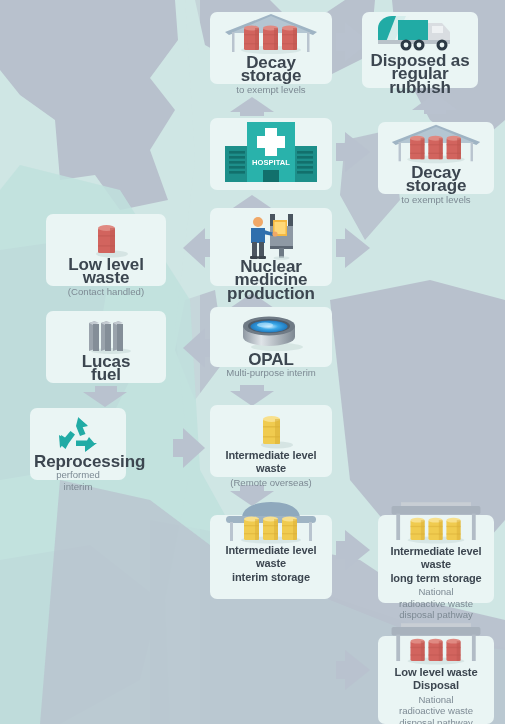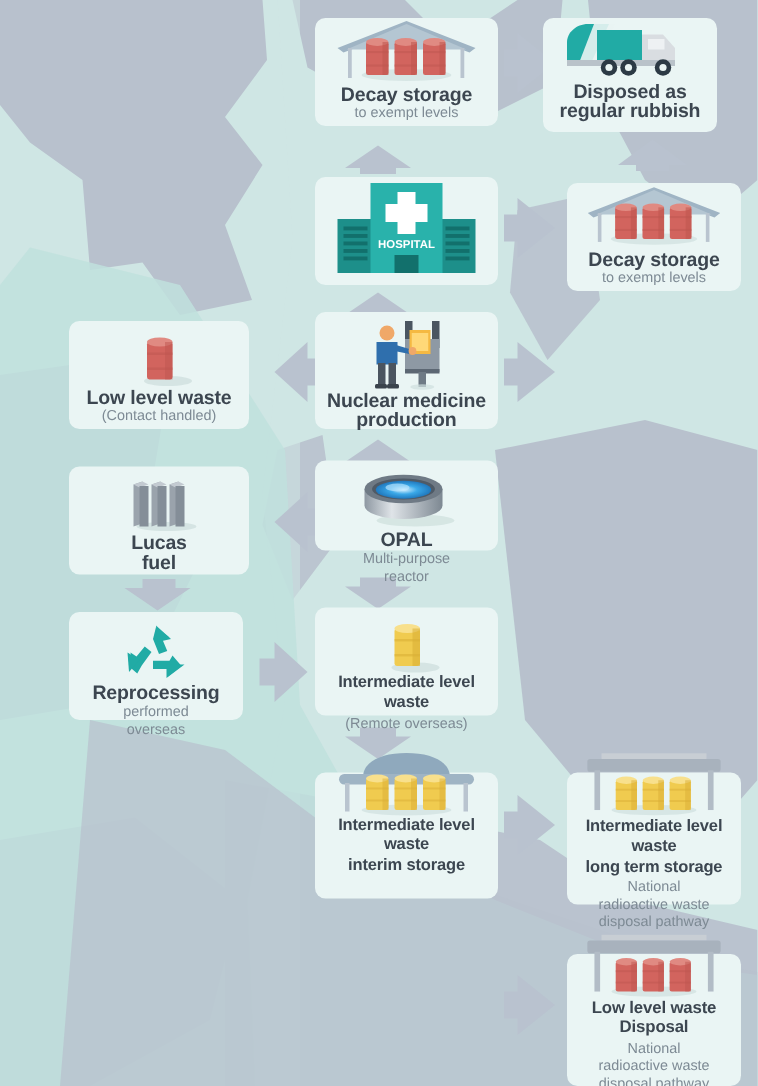--- a/index.html
+++ b/index.html
@@ -18,21 +18,21 @@
     position:absolute;
     background:#eaf5f4;
     border-radius:7px;
     box-sizing:border-box;
     text-align:center;
     padding:0;
   }
   .card-art{position:relative;width:100%;}
   .card-art svg{display:block;margin:0 auto;overflow:visible;}
   .ttl{
-    font-size:13px;font-weight:bold;color:#3c4650;
+    font-size:17px;font-weight:bold;color:#3c4650;
     line-height:13.4px;letter-spacing:-0.1px;
     padding:0 4px;
   }
   .sub{
     font-size:9.6px;color:#7d8a94;line-height:11.6px;
     padding:1px 16px 0;font-weight:normal;
   }
   .card.wide .ttl{font-size:11.2px;}
 </style>
 </head>
@@ -319,40 +319,40 @@
         </defs>
         <ellipse cx="46" cy="34" rx="26" ry="4" fill="#cfe0de" opacity="0.75"></ellipse>
         <path d="M12,13 L12,24 A26,9 0 0 0 64,24 L64,13 Z" fill="url(#drumside)"></path>
         <ellipse cx="38" cy="13" rx="26" ry="9.5" fill="#6f7a85"></ellipse>
         <ellipse cx="38" cy="13" rx="21" ry="7" fill="#4f5a66"></ellipse>
         <ellipse cx="38" cy="13.5" rx="18.5" ry="6" fill="url(#pool)"></ellipse>
         <ellipse cx="34" cy="12" rx="8" ry="2.6" fill="#bfe8ff" opacity="0.65"></ellipse>
       </svg>
     </div>
     <div class="ttl">OPAL</div>
-    <div class="sub">Multi-purpose reactor</div>
-  </div>
-
-  <div class="card" style="left:46px;top:408px;width:116px;height:72px;">
+    <div class="sub">Multi-purpose interim</div>
+  </div>
+
+  <div class="card" style="left:30px;top:408px;width:96px;height:72px;">
     <div class="card-art" style="padding-top:7px;">
       <svg width="46" height="40" viewBox="0 0 46 40">
         <g fill="#21aba5">
           <path d="M23,3 L32,10 L27.5,11.8 L30.5,19 L25,21 L21,11 Z"></path>
           <path d="M7,31 L6,20 L10,22.6 L15.5,16 L20,19.6 L13.5,28.6 L10.5,34 Z"></path>
           <path d="M40,29 L31,36 L31,31 L21,31 L21,25.5 L32,25.5 L34,22 Z"></path>
         </g>
         <g fill="#21aba5">
           <polygon points="23,2 33,11 24,13"></polygon>
           <polygon points="5,33 4,20 12,25"></polygon>
           <polygon points="42,28 30,37 30,28"></polygon>
         </g>
       </svg>
     </div>
     <div class="ttl">Reprocessing</div>
-    <div class="sub">performed overseas</div>
+    <div class="sub">performed interim</div>
   </div>
 
   <div class="card wide" style="left:210px;top:405px;width:122px;height:72px;">
     <div class="card-art" style="padding-top:8px;">
       <svg width="60" height="36" viewBox="0 0 60 36">
         <ellipse cx="36" cy="32" rx="16" ry="3.4" fill="#cfe0de" opacity="0.8"></ellipse>
         <rect x="22" y="6" width="17" height="25" rx="1.6" fill="#f0cb4f"></rect>
         <ellipse cx="30.5" cy="6" rx="8.5" ry="3" fill="#f8e08c"></ellipse>
         <rect x="34" y="6" width="5" height="25" fill="#d9ae35" opacity="0.55"></rect>
         <rect x="22" y="13" width="17" height="1.6" fill="#d9ae35" opacity="0.55"></rect>

